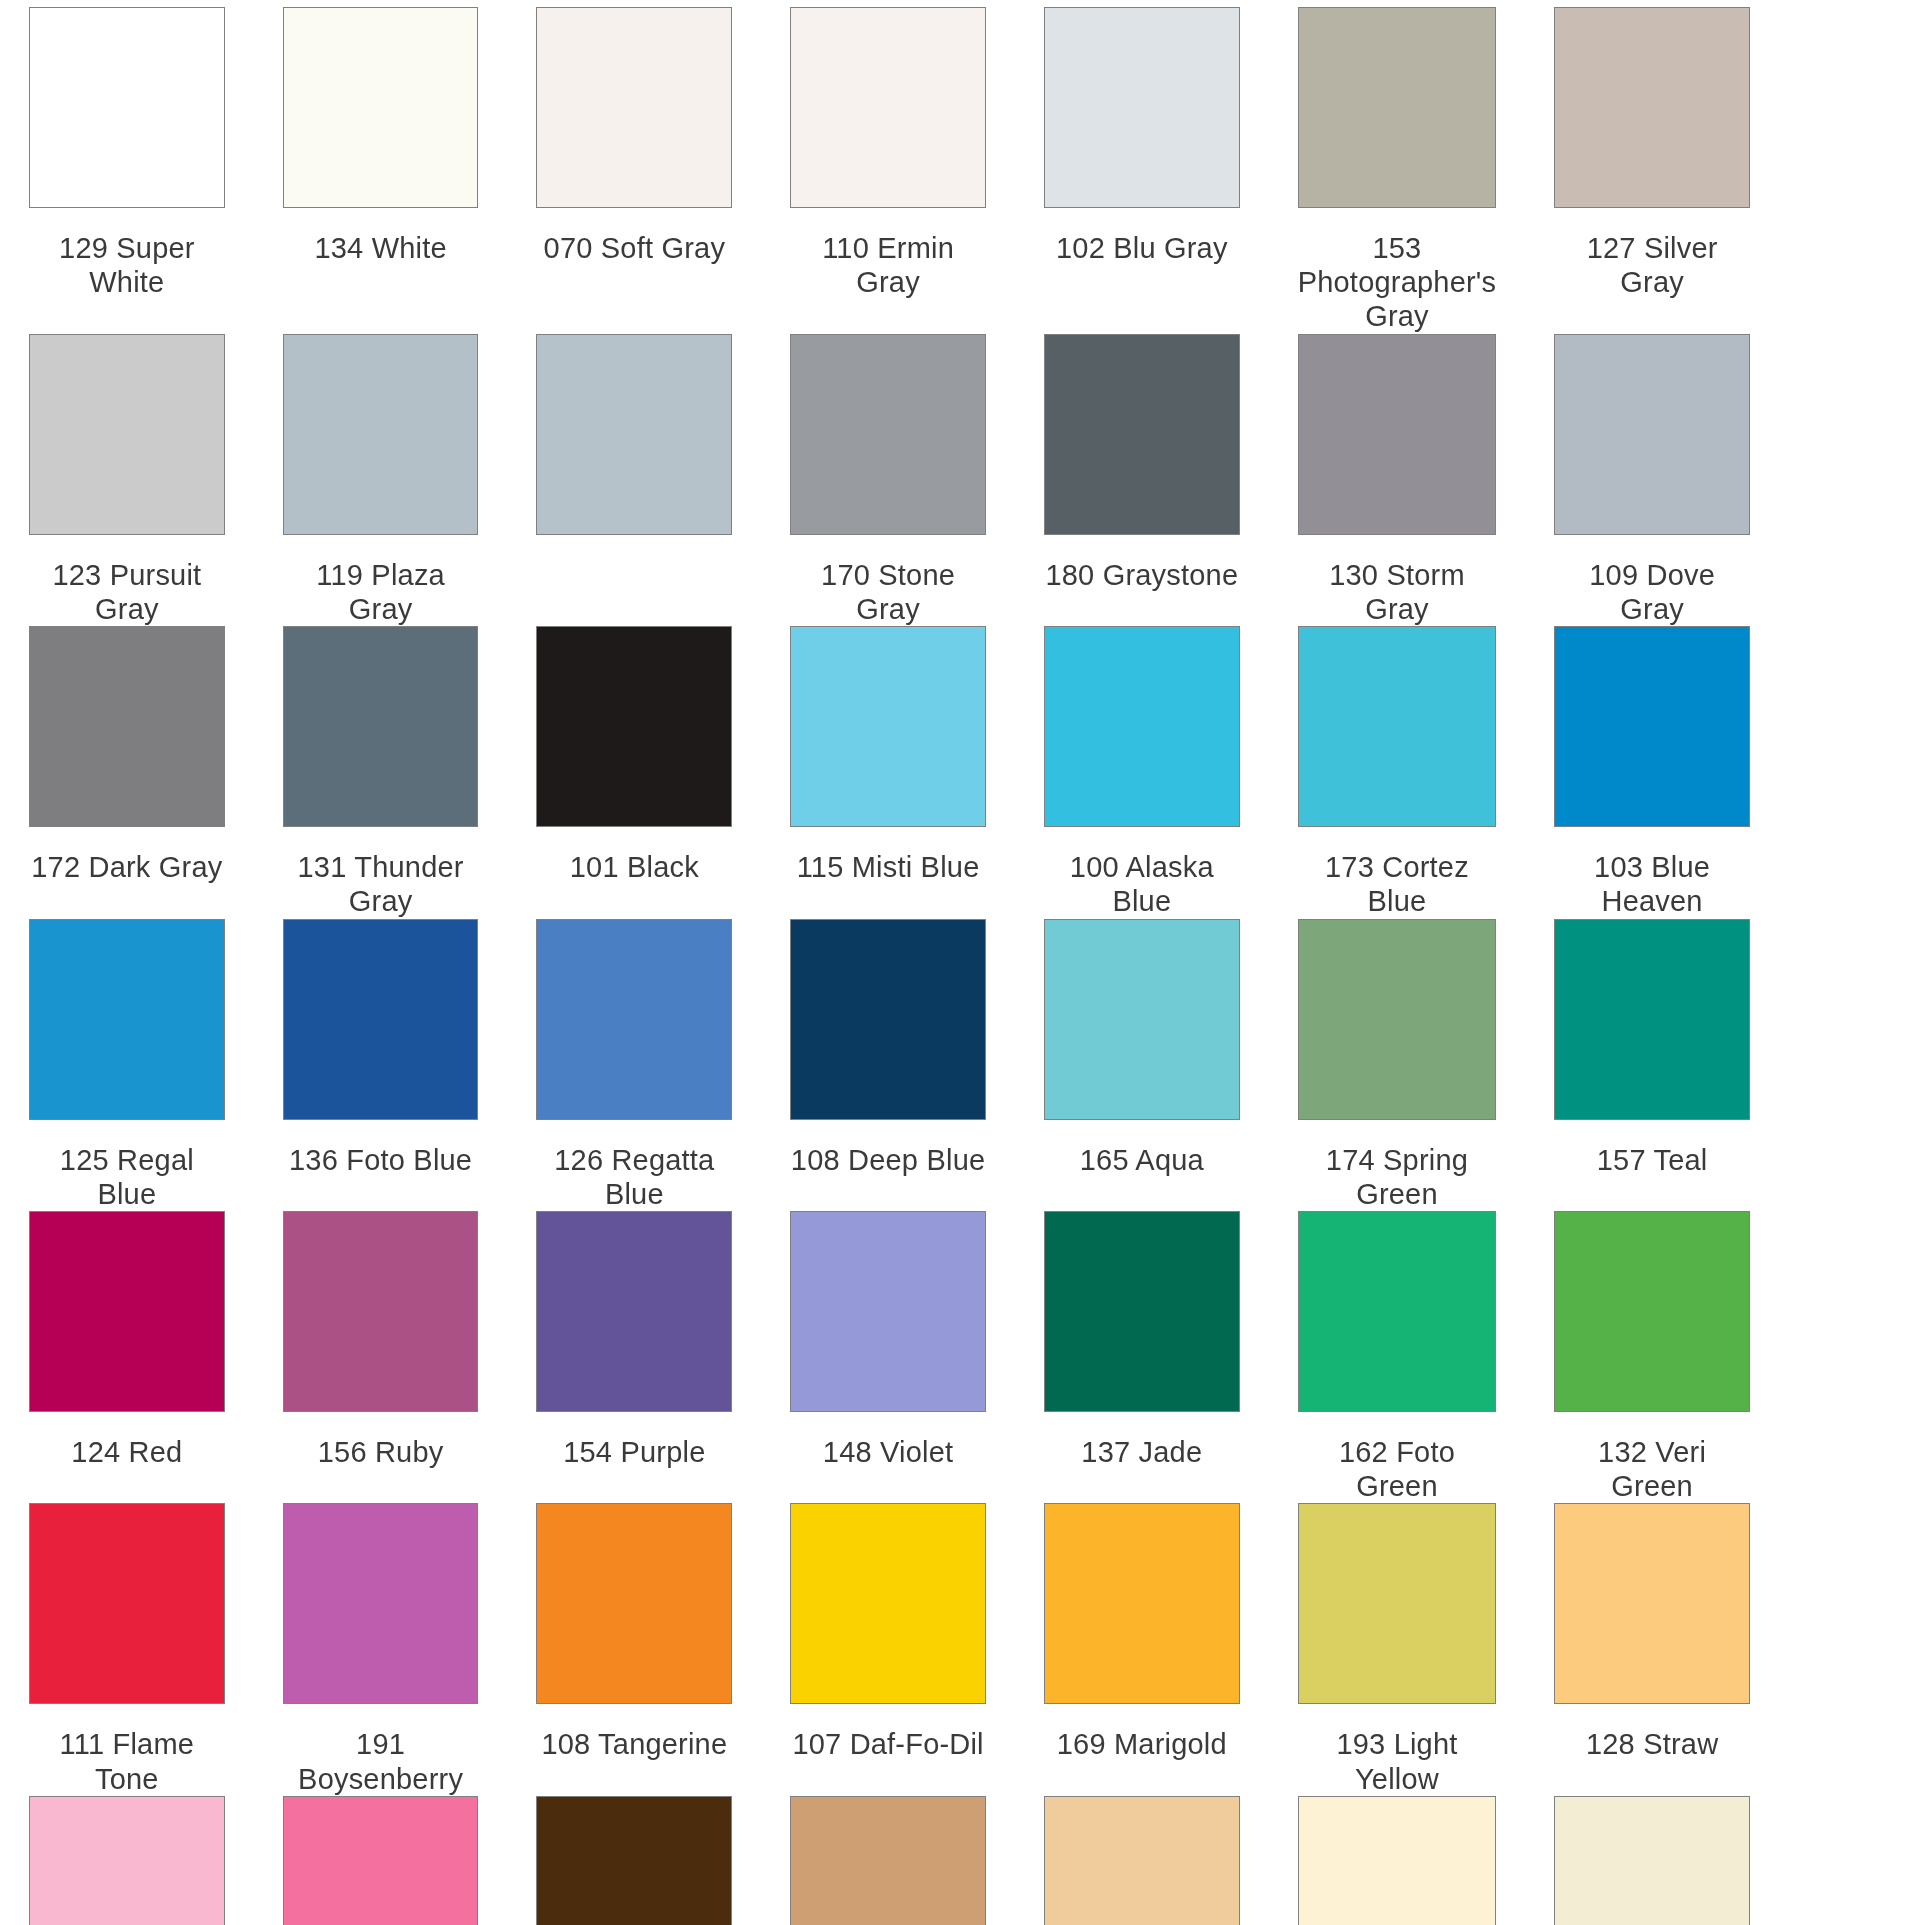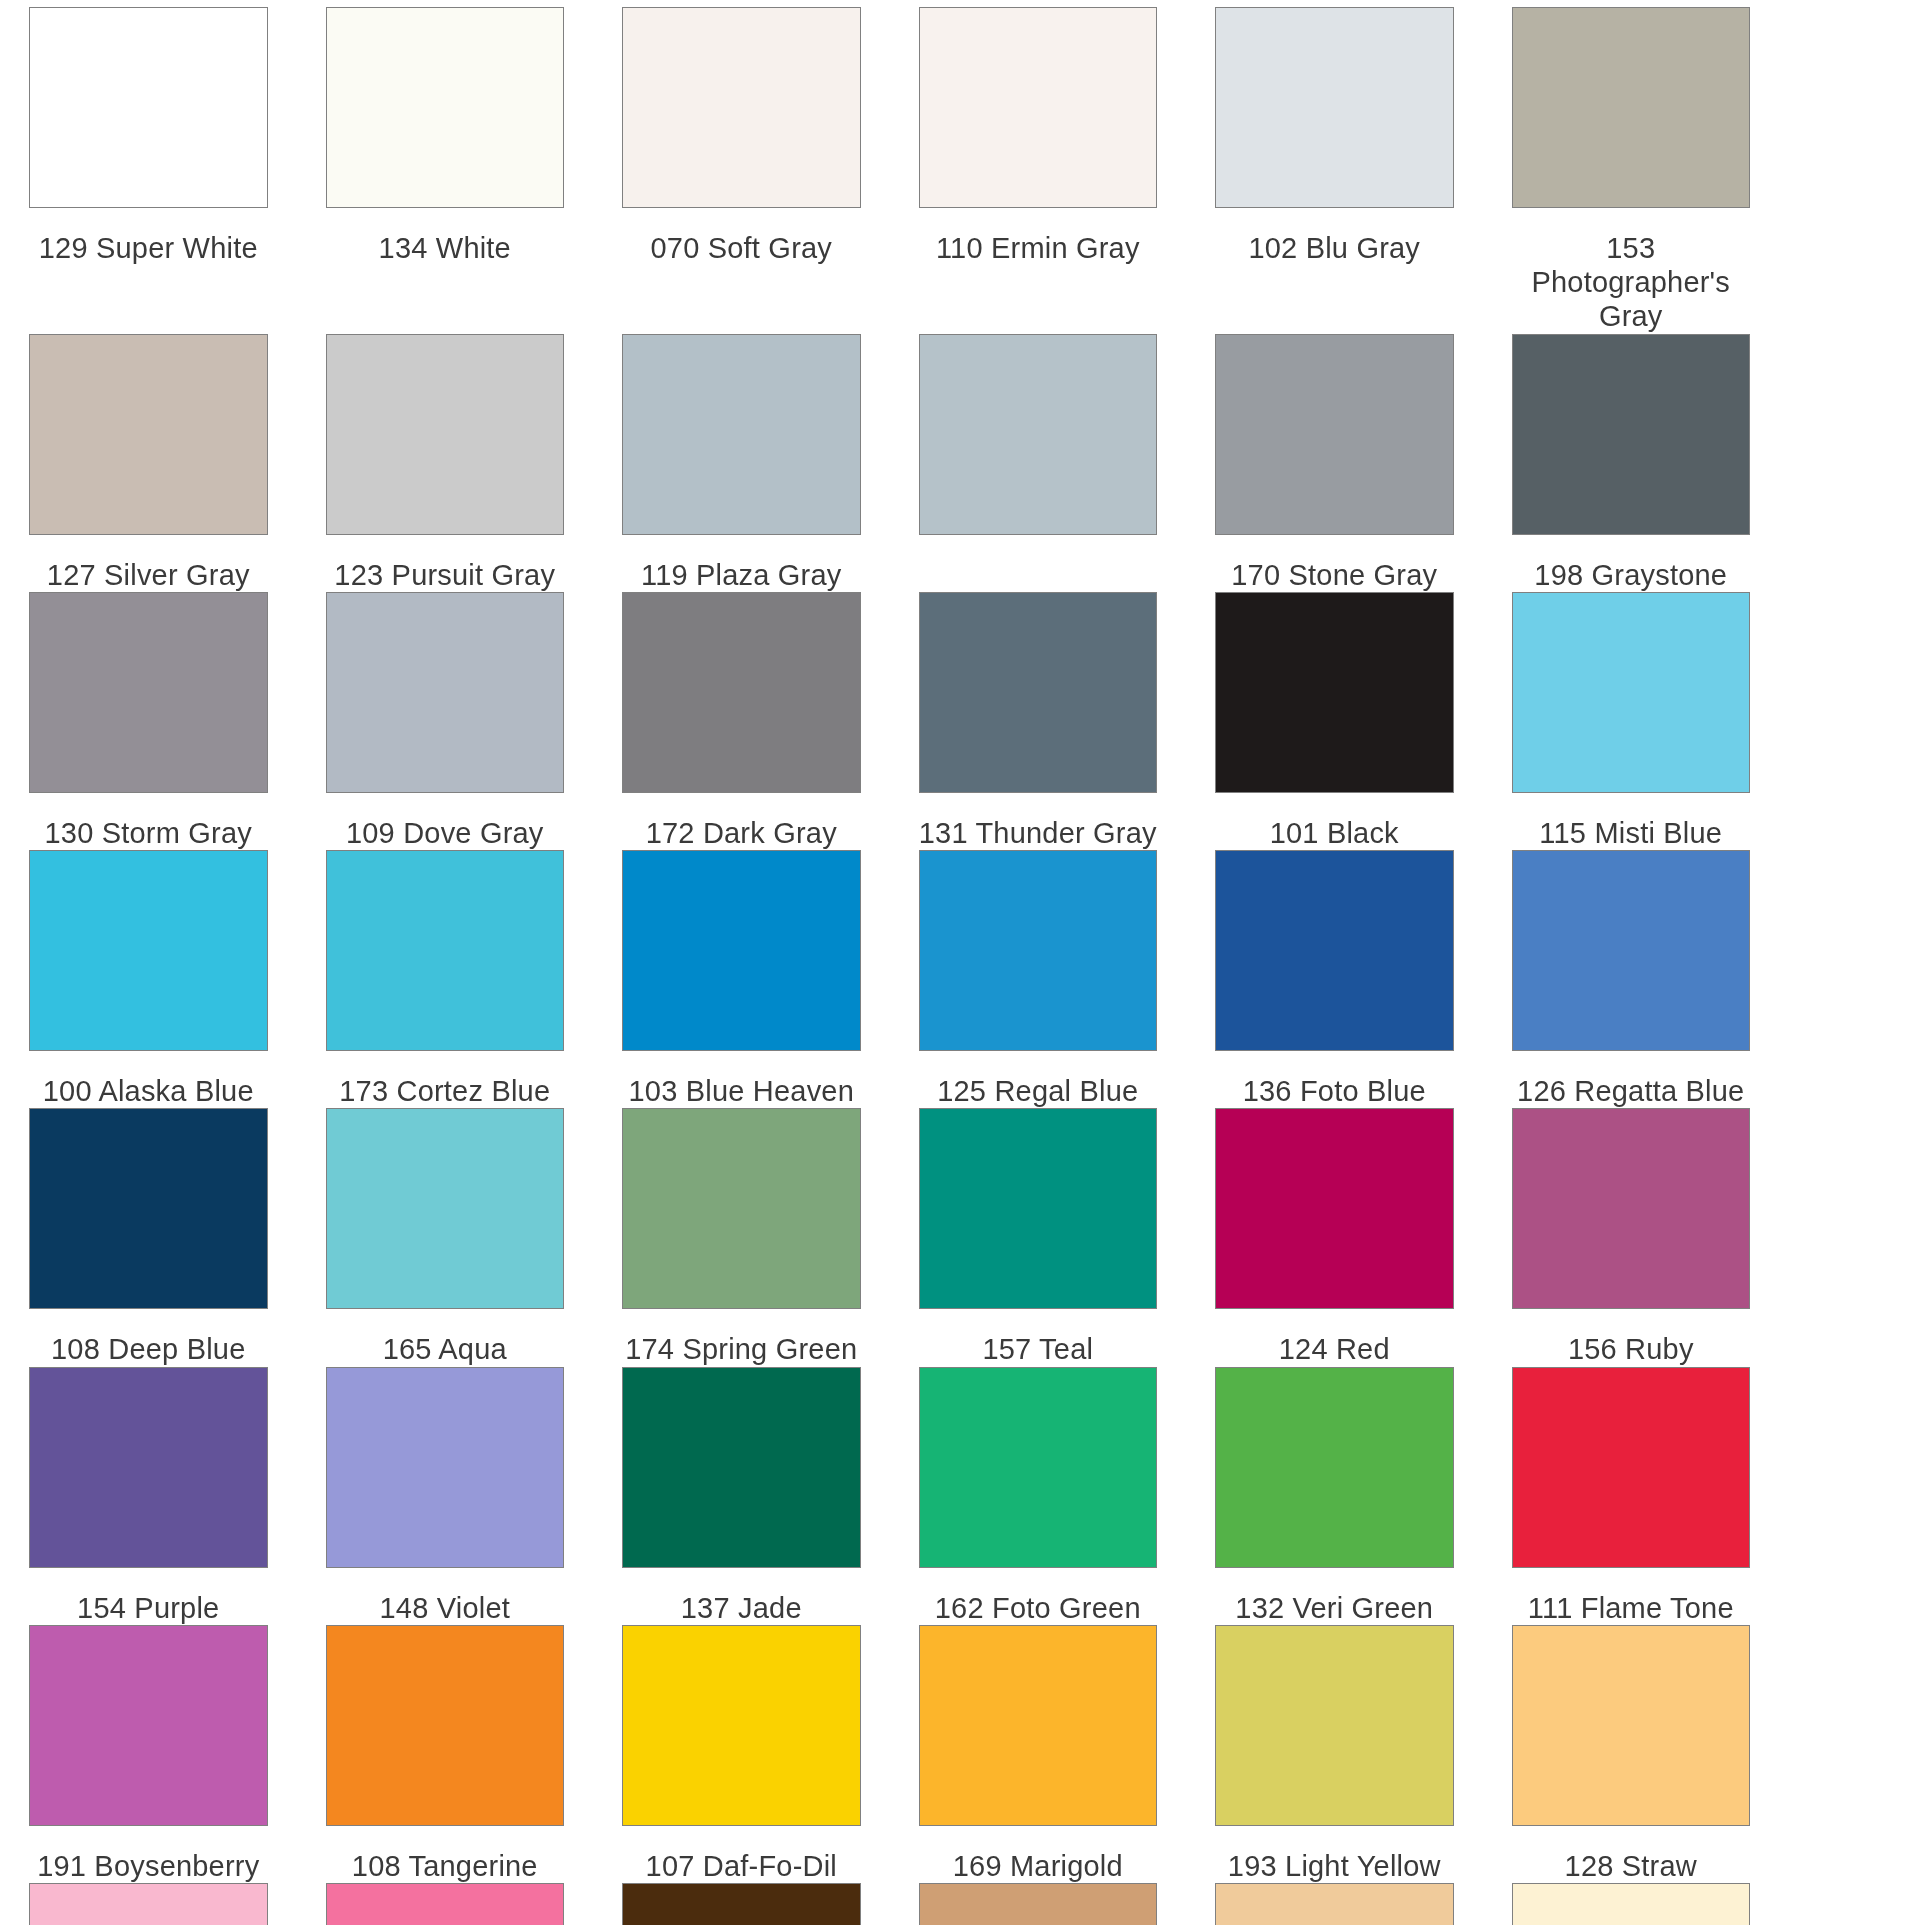--- a/index.html
+++ b/index.html
@@ -9,21 +9,21 @@
     background: #ffffff;
   }
   body {
     width: 1925px;
     height: 1926px;
     font-family: "Liberation Sans", sans-serif;
     overflow: hidden;
   }
   #swatch-grid {
     display: grid;
-    grid-template-columns: repeat(6, 1fr);
+    grid-template-columns: repeat(7, 1fr);
     grid-template-rows: repeat(7, 1fr);
     width: 1779px;
     height: 1926px;
     box-sizing: border-box;
     padding: 7px 0 0 0;
   }
   .swatch-cell {
     display: flex;
     flex-direction: column;
     align-items: stretch;
@@ -121,21 +121,21 @@
     <div class="swatch-cell">
       <div class="swatch-chip-wrap">
         <div class="swatch-chip" style="background-color: rgb(152, 156, 161);"></div>
       </div>
       <div class="swatch-label">170 Stone Gray</div>
     </div>
     <div class="swatch-cell">
       <div class="swatch-chip-wrap">
         <div class="swatch-chip" style="background-color: rgb(86, 96, 101);"></div>
       </div>
-      <div class="swatch-label">198 Graystone</div>
+      <div class="swatch-label">180 Graystone</div>
     </div>
     <div class="swatch-cell">
       <div class="swatch-chip-wrap">
         <div class="swatch-chip" style="background-color: rgb(147, 143, 150);"></div>
       </div>
       <div class="swatch-label">130 Storm Gray</div>
     </div>
     <div class="swatch-cell">
       <div class="swatch-chip-wrap">
         <div class="swatch-chip" style="background-color: rgb(178, 186, 196);"></div>

